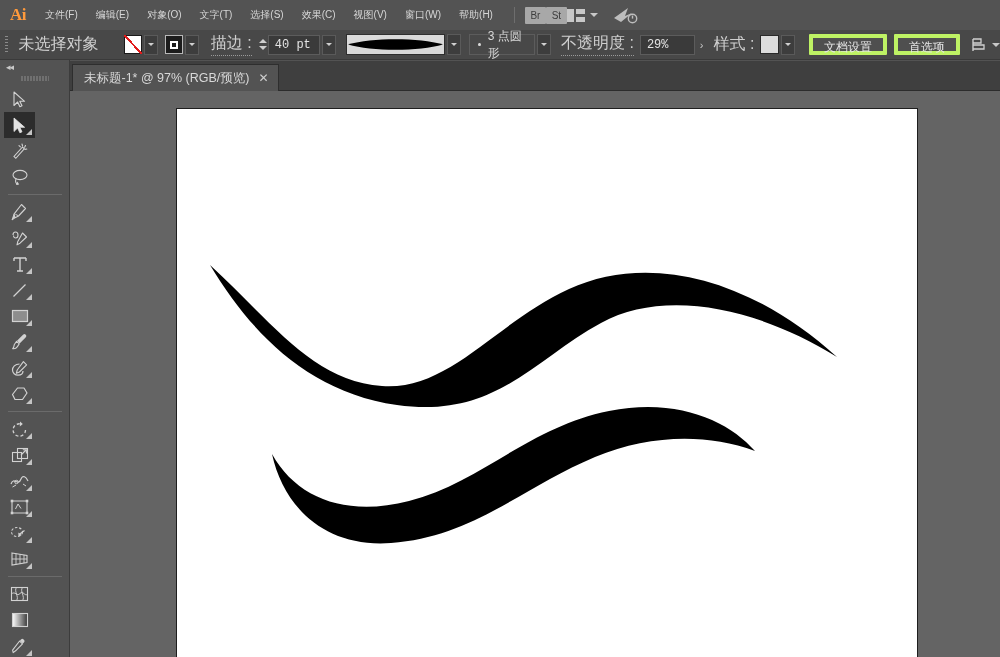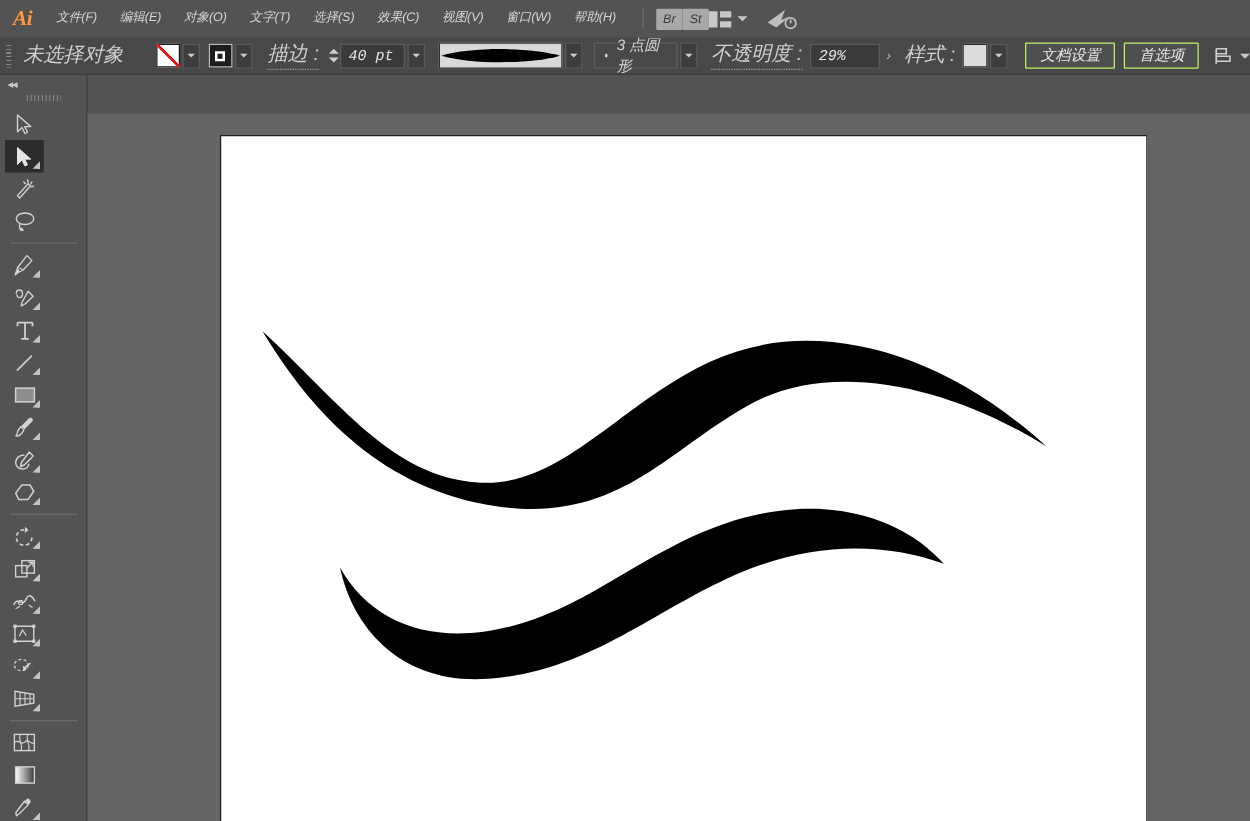--- a/index.html
+++ b/index.html
@@ -3,21 +3,21 @@
 <meta charset="utf-8">
 <style>
   * { box-sizing: border-box; margin: 0; padding: 0; }
   html, body {
     width: 1000px; height: 657px;
     overflow: hidden;
     background: #535353;
     font-family: "Liberation Sans", "DejaVu Sans", sans-serif;
     -webkit-font-smoothing: antialiased;
   }
-  #app { position: relative; width: 820px; height: 657px; font-style: italic; }
+  #app { position: relative; width: 820px; height: 657px; }
 
   
   .menubar {
     position: absolute; left: 0; top: 0; width: 1000px; height: 30px;
     background: #535353;
     display: flex; align-items: center;
   }
   .ai-logo {
     width: 36px; height: 30px;
     display: flex; align-items: center; justify-content: center;
@@ -97,21 +97,21 @@
   }
   .brush-dot { width: 3px; height: 3px; border-radius: 50%; background: #d8d8d8; }
   .brush-txt { font-size: 12px; color: #d8d8d8; }
   .opacity-field {
     height: 20px; background: #3a3a3a; border: 1px solid #5c5c5c; color: #e4e4e4;
     font-size: 12px; font-family: "Liberation Mono", "DejaVu Sans Mono", monospace;
     line-height: 18px; padding: 0 6px; width: 62px;
   }
   .chev-right { color: #c8c8c8; font-size: 11px; margin-left: 5px; }
   .cb-button {
-    height: 21px; padding: 0 11px; background: #4f4f4f; border: 1px solid #bef264;
+    height: 21px; padding: 0 11px; background: #4f4f4f; border: 4px solid #bef264;
     color: #e6e6e6; font-size: 12px; line-height: 19px; border-radius: 1px; cursor: default;
     white-space: nowrap;
   }
 
   
   .tabbar {
     position: absolute; left: 70px; top: 61px; width: 930px; height: 30px;
     background: #3f3f3f; border-bottom: 1px solid #2c2c2c;
   }
   .doc-tab {
@@ -286,20 +286,26 @@
     <div style="width:17px;height:16px;">
       <svg width="17" height="16" viewBox="0 0 17 16">
         <path d="M3 2 L3 14" stroke="#cfcfcf" stroke-width="1.4" fill="none"></path>
         <path d="M3 2 L11 2 L11 6 L3 6" stroke="#cfcfcf" stroke-width="1.3" fill="none"></path>
         <path d="M3 8 L14 8 L14 12 L3 12" stroke="#cfcfcf" stroke-width="1.3" fill="none"></path>
       </svg>
     </div>
     <div class="caret" style="margin-left:5px;"></div>
   </div>
 
+  <div class="tabbar">
+    <div class="doc-tab">
+      <span class="doc-tab-title">未标题-1* @ 97% (RGB/预览)</span>
+      <span class="tab-close">✕</span>
+    </div>
+  </div>
 
   <div class="toolpanel">
 
     <div class="tool-head">
       <span class="tool-collapse">◂◂</span>
     </div>
     <div class="tool-grip"></div>
 
     <div class="tool-grid">
       <div class="tool-cell">

